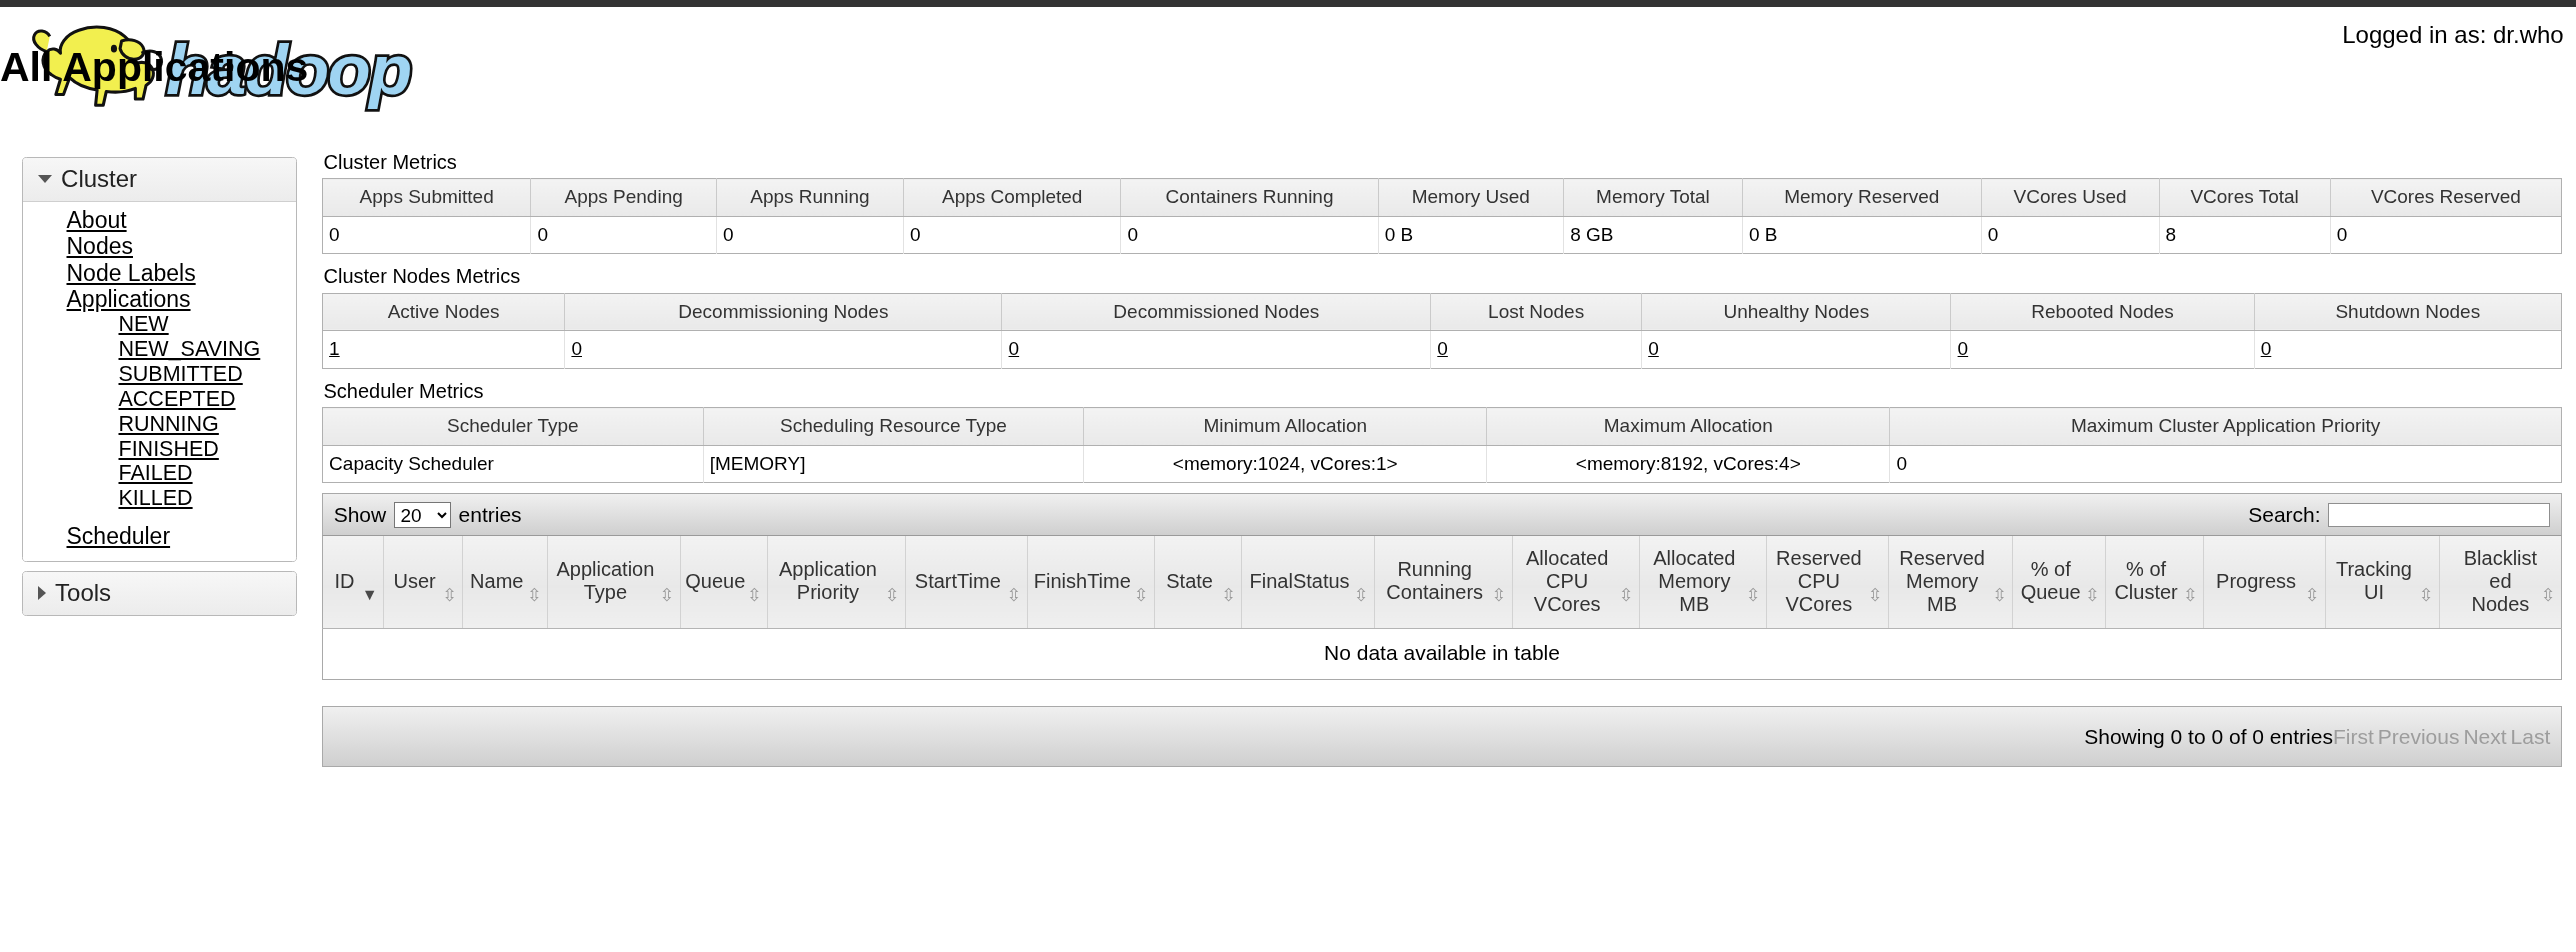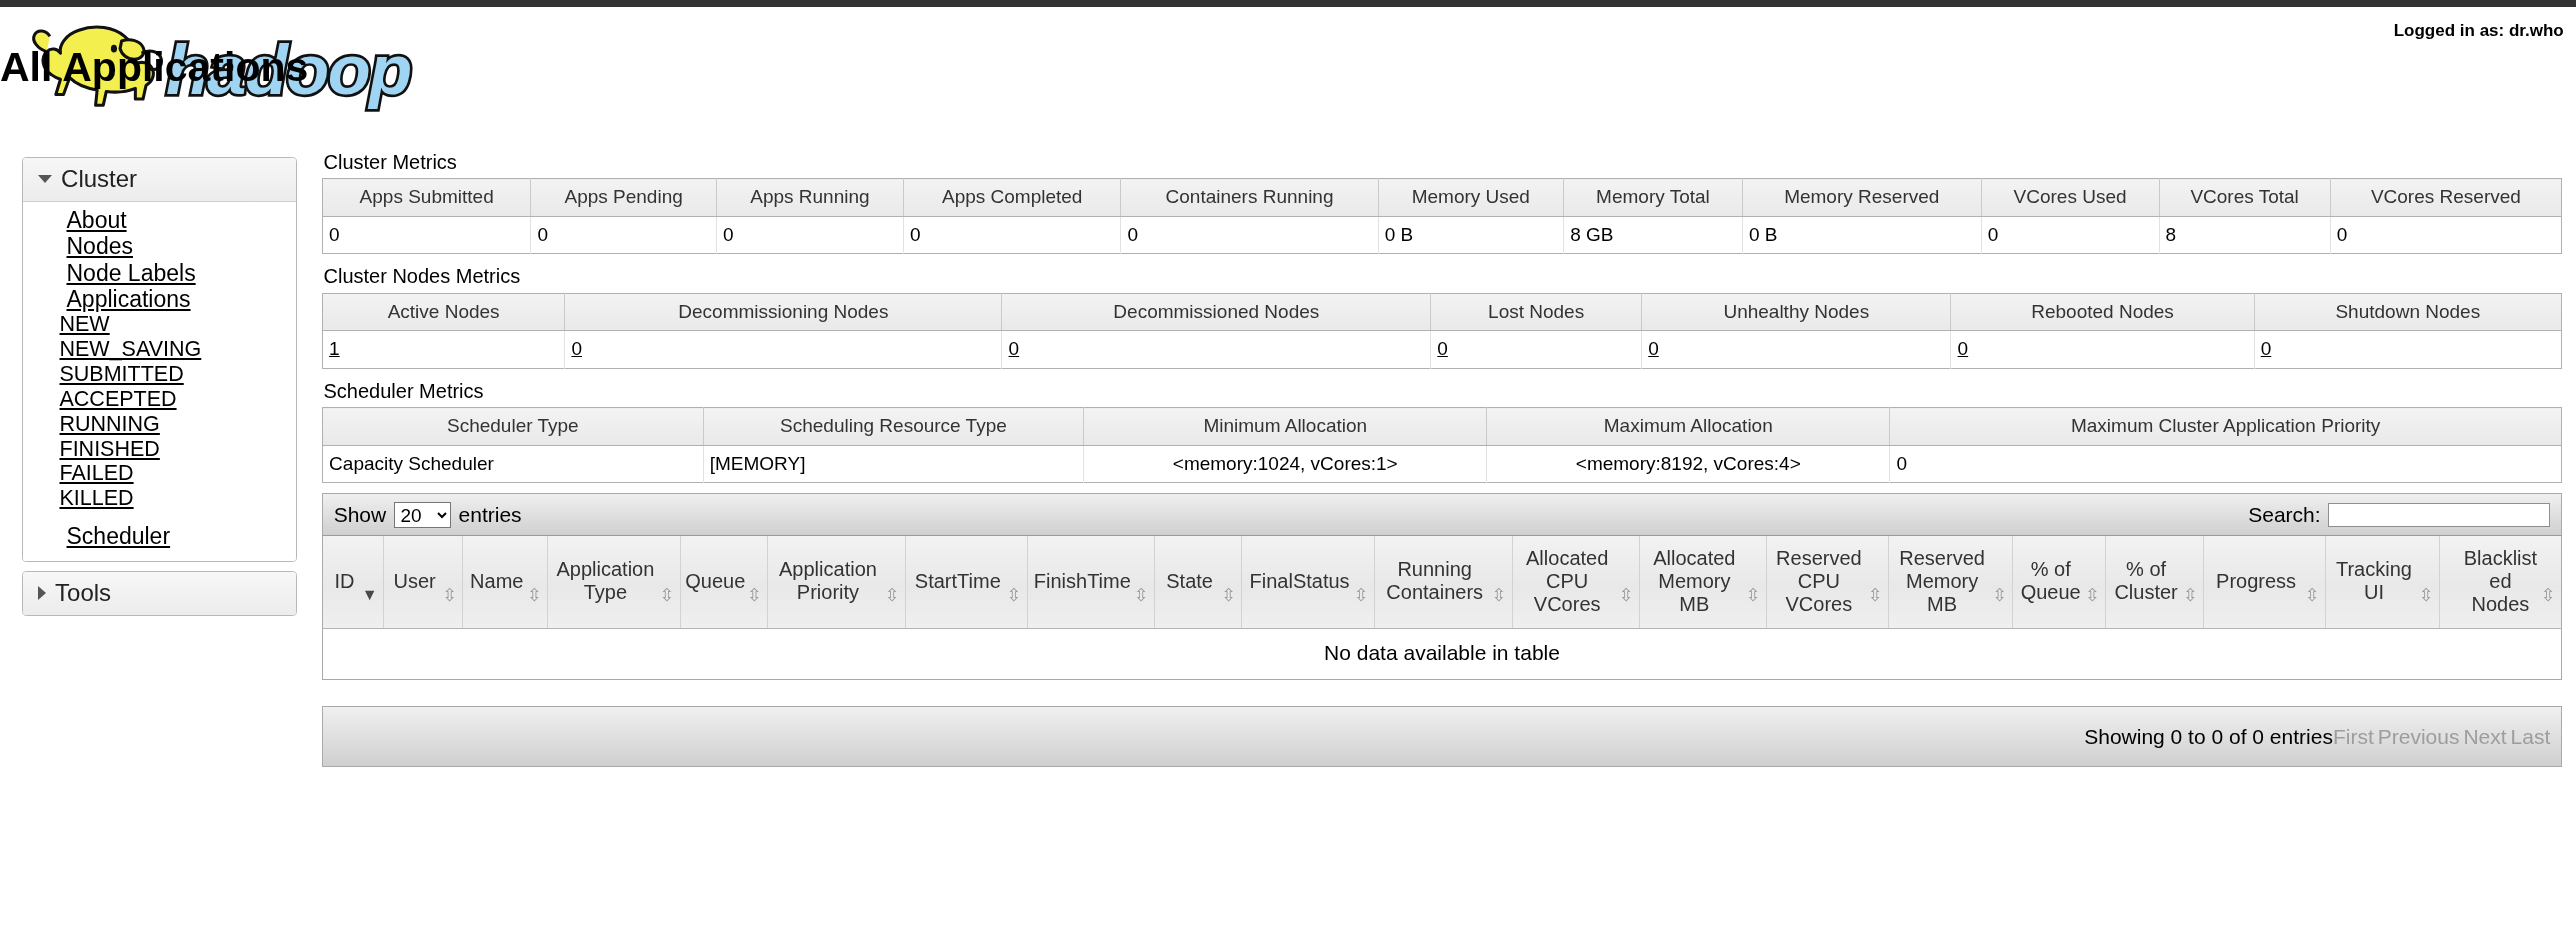--- a/index.html
+++ b/index.html
@@ -28,21 +28,21 @@
   }
   .logo-svg { display: block; }
 
   .page-title {
     position: absolute; left: 0; top: 37px; width: 2576px;
     font-size: 41px; font-weight: bold; color: #000;
     letter-spacing: 0px;
   }
   .logged-in {
     position: absolute; right: 12.3px; top: 14px;
-    font-size: 17px; color: #000; font-weight: bold;
+    font-size: 24px; color: #000;
   }
 
   
   .sidebar {
     position: absolute; left: 21.5px; top: 157px; width: 275px;
   }
   .panel {
     border: 0.8px solid #b8b8b8; border-radius: 4.6px;
     background: #fff; overflow: hidden;
     margin-bottom: 9.2px;
@@ -74,21 +74,21 @@
   .nav-link {
     display: block;
     font-size: 23px;
     color: #000;
     text-decoration: underline;
     padding: 0.8px 0 0.8px 44px;
     line-height: 1.08;
     white-space: nowrap;
   }
   .nav-link.lvl2 {
-    padding-left: 37px;
+    padding-left: 96px;
     font-size: 21.5px;
   }
   .nav-gap { height: 12.3px; }
 
   
   .main {
     position: absolute; left: 322px; top: 150px; width: 2240px;
   }
   .section-title {
     font-size: 20px; color: #000; margin: 0 0 3.1px 1.5px;

